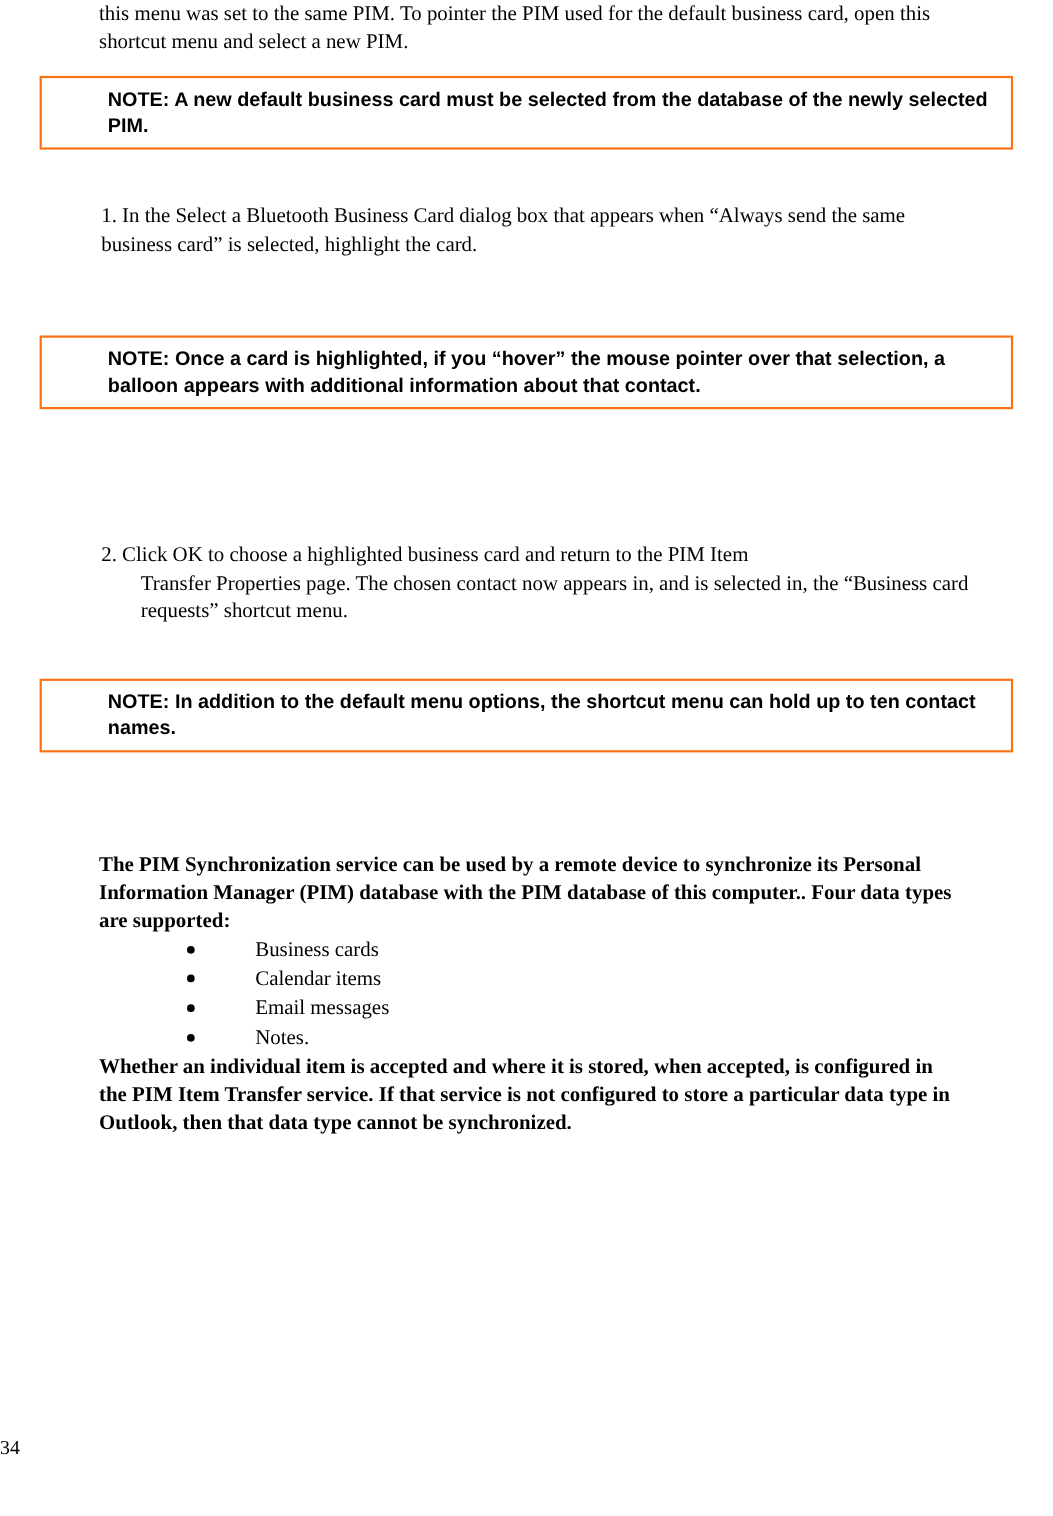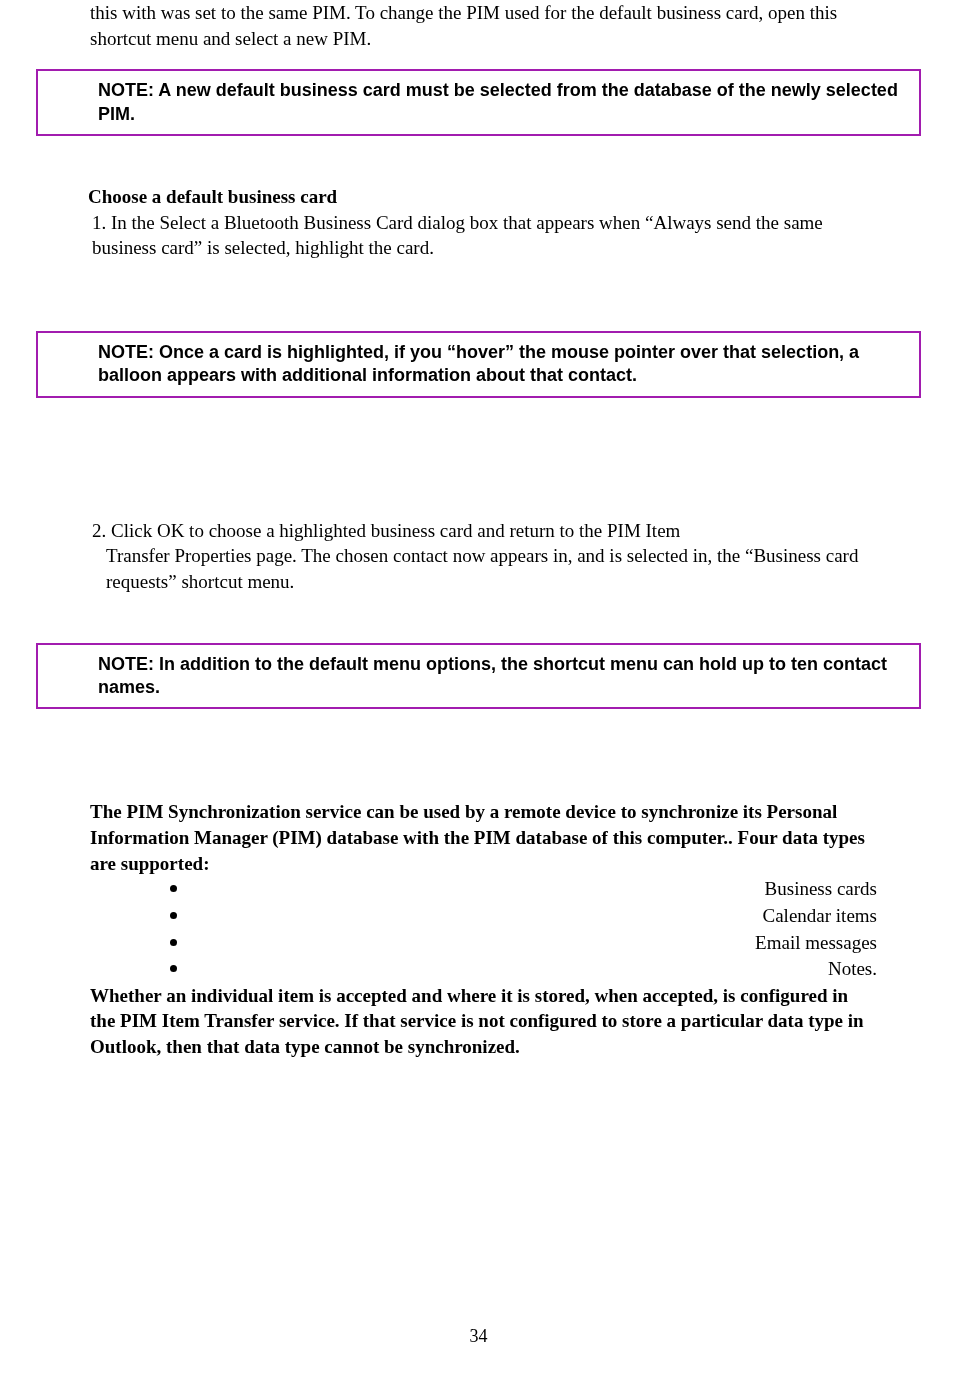--- a/index.html
+++ b/index.html
@@ -16,41 +16,41 @@
     }
     .page {
       padding: 0 20px 0 20px;
     }
     .intro-para {
       margin-left: 70px;
       margin-right: 70px;
       margin-bottom: 18px;
     }
     .note-box {
-      border: 2px solid #a21caf;
+      border: 2px solid #f97316;
       margin: 0 16px 0 16px;
       padding: 8px 12px 8px 60px;
       font-family: Arial, Helvetica, sans-serif;
       font-size: 18px;
       font-weight: bold;
       line-height: 1.3;
     }
     .spacer-sm { height: 48px; }
     .spacer-md { height: 70px; }
     .spacer-lg { height: 120px; }
     .bold-heading {
       font-weight: bold;
       margin-left: 68px;
     }
     .num-item {
       margin-left: 72px;
       margin-right: 70px;
     }
     .num-item-cont {
-      margin-left: 86px;
+      margin-left: 108px;
       margin-right: 40px;
     }
     .body-para {
       margin-left: 40px;
       margin-right: 70px;
     }
     .section-heading {
       font-family: Arial, Helvetica, sans-serif;
       font-weight: bold;
       font-size: 19px;
@@ -64,54 +64,51 @@
     }
     ul.bullets {
       list-style: none;
       margin-left: 150px;
       margin-right: 60px;
     }
     ul.bullets li {
       position: relative;
       padding-left: 62px;
       line-height: 1.4;
-      text-align: right;
     }
     ul.bullets li::before {
       content: "";
       position: absolute;
       left: 0;
       top: 9px;
       width: 7px;
       height: 7px;
       background: #000;
       border-radius: 50%;
     }
     .page-number {
       position: absolute;
-      bottom: 30px;
+      bottom: 50px;
       width: 100%;
-      text-align: center;
       font-size: 18px;
     }
   </style>
 </head>
 <body>
 
 <div class="page">
 
-  <p class="intro-para">this with was set to the same PIM. To change the PIM used for the default business card, open this shortcut menu and select a new PIM.</p>
+  <p class="intro-para">this menu was set to the same PIM. To pointer the PIM used for the default business card, open this shortcut menu and select a new PIM.</p>
 
   <div class="note-box">
     <span>NOTE: A new default business card must be selected from the database of the newly selected PIM.</span>
   </div>
 
   <div class="spacer-sm"></div>
 
-  <p class="bold-heading">Choose a default business card</p>
   <p class="num-item">1. In the Select a Bluetooth Business Card dialog box that appears when “Always send the same business card” is selected, highlight the card.</p>
 
   <div class="spacer-md"></div>
 
   <div class="note-box">
     <span>NOTE: Once a card is highlighted, if you “hover” the mouse pointer over that selection, a balloon appears with additional information about that contact.</span>
   </div>
 
   <div class="spacer-lg"></div>
 

